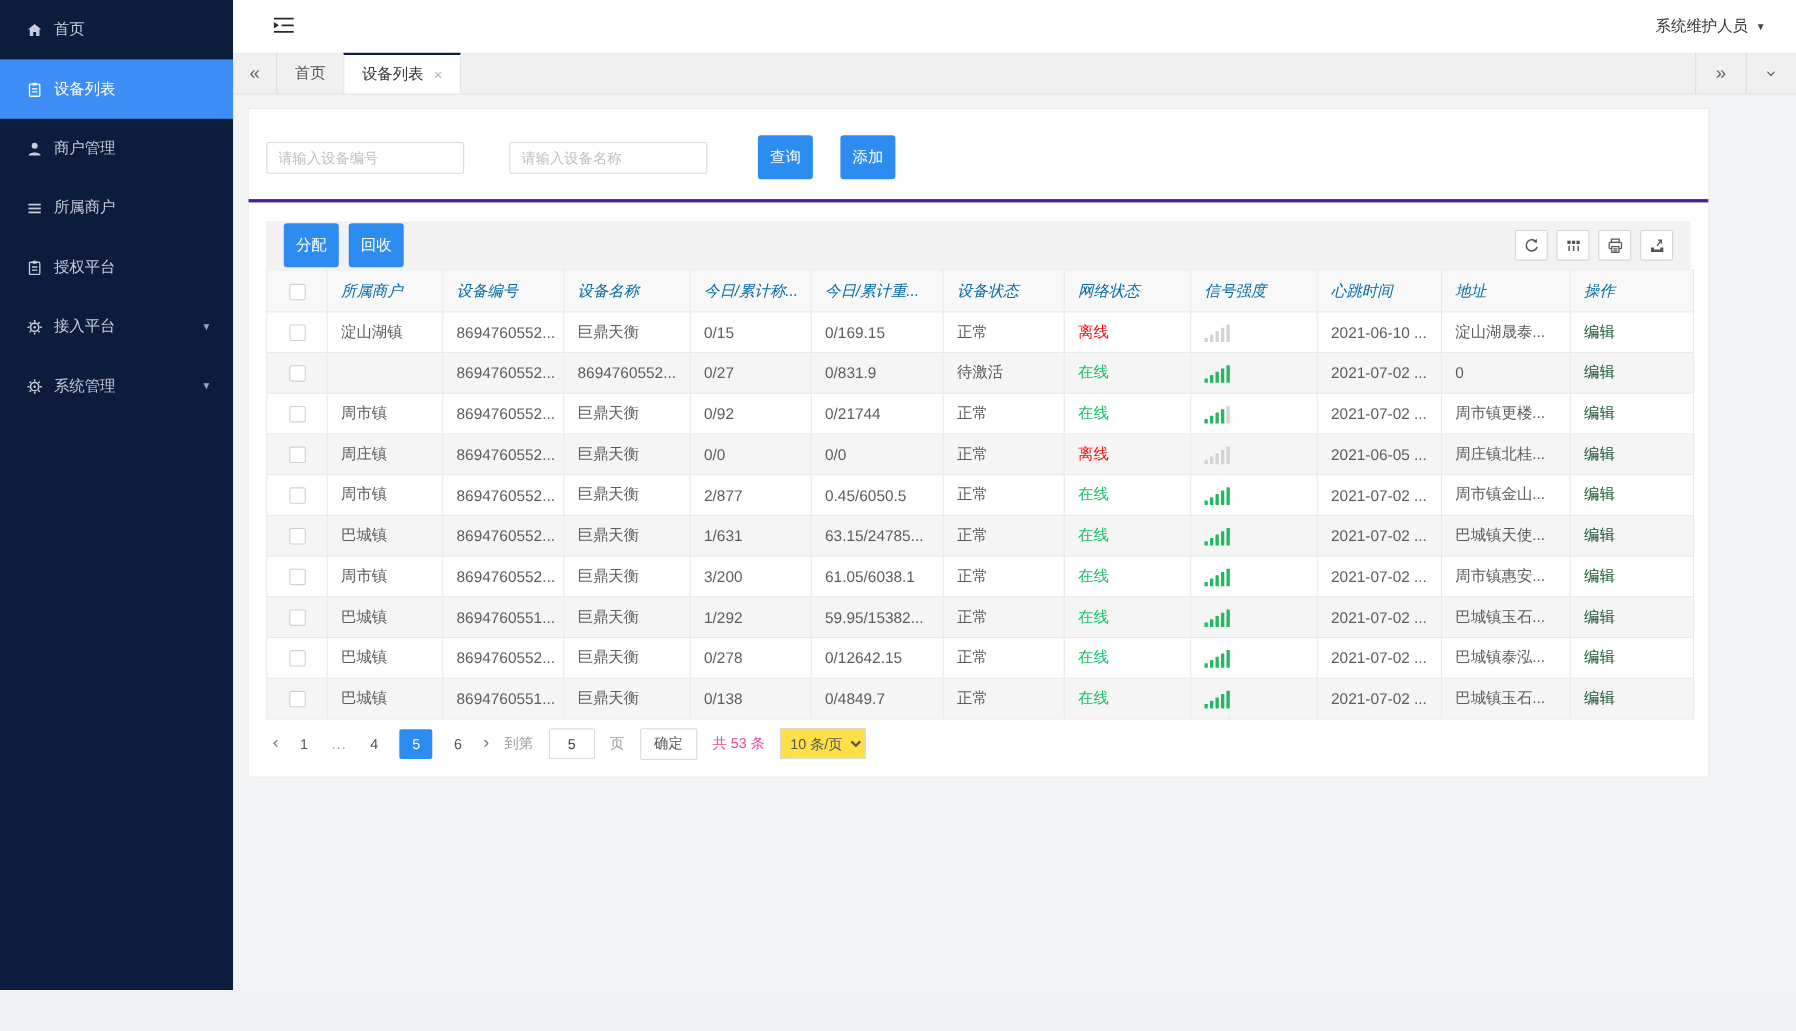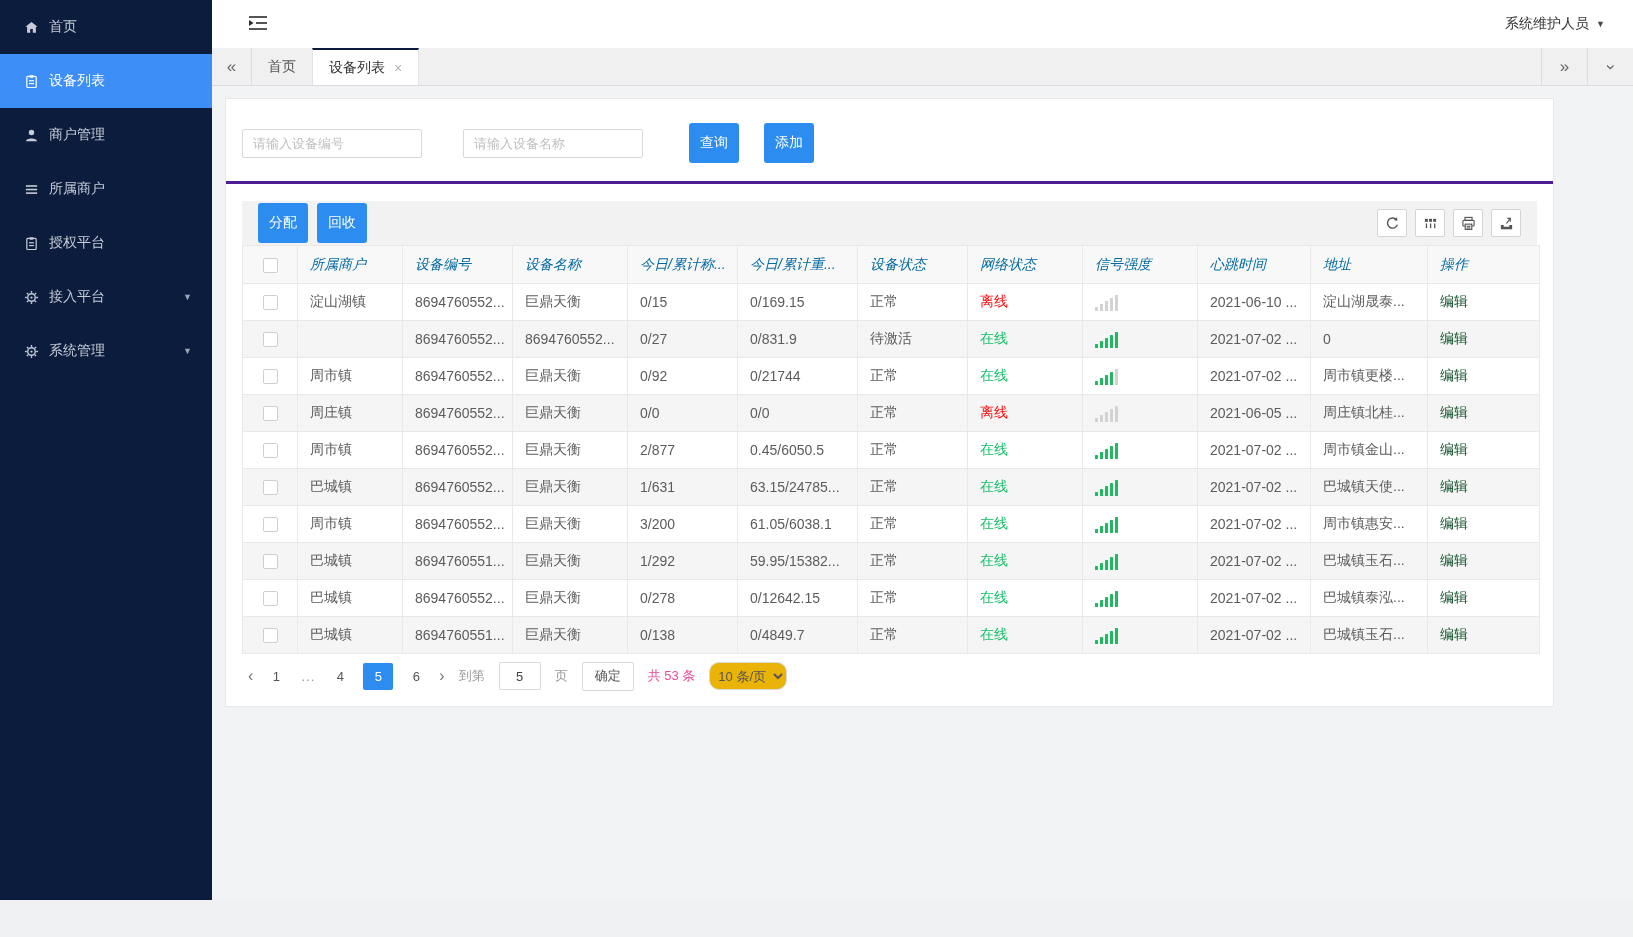--- a/index.html
+++ b/index.html
@@ -94,22 +94,22 @@
   .pg-num.active { background: #2d8cf0; color: #fff; width: 30px; border-radius: 2px;
                    cursor: default; }
   .pg-num.dots { cursor: default; color: #999; letter-spacing: 1px; }
   .pg-goto-label { color: #9b9b9b; }
   .pg-input { width: 42px; height: 28px; border: 1px solid #d9d9d9; border-radius: 2px;
               text-align: center; font-size: 13px; color: #444; outline: none; }
   .pg-confirm { height: 29px; padding: 0 12px; background: #fff; border: 1px solid #d9d9d9;
                 border-radius: 2px; font-size: 13px; color: #555; cursor: pointer;
                 font-family: inherit; }
   .pg-total { color: #ec4899; }
-  .pg-size { height: 28px; border: 1px solid #d9d9d9; border-radius: 10px; font-size: 13px;
-             color: #555; background: #eab308; padding: 0 4px; font-family: inherit; }
+  .pg-size { height: 28px; border: 1px solid #d9d9d9; border-radius: 0; font-size: 13px;
+             color: #555; background: #fde047; padding: 0 4px; font-family: inherit; }
 </style>
 </head>
 <body>
 
 <div class="app">
 
   <aside class="sidebar">
     <nav id="sidebar-menu">
         <div class="menu-item">
           <span class="mi-icon">

